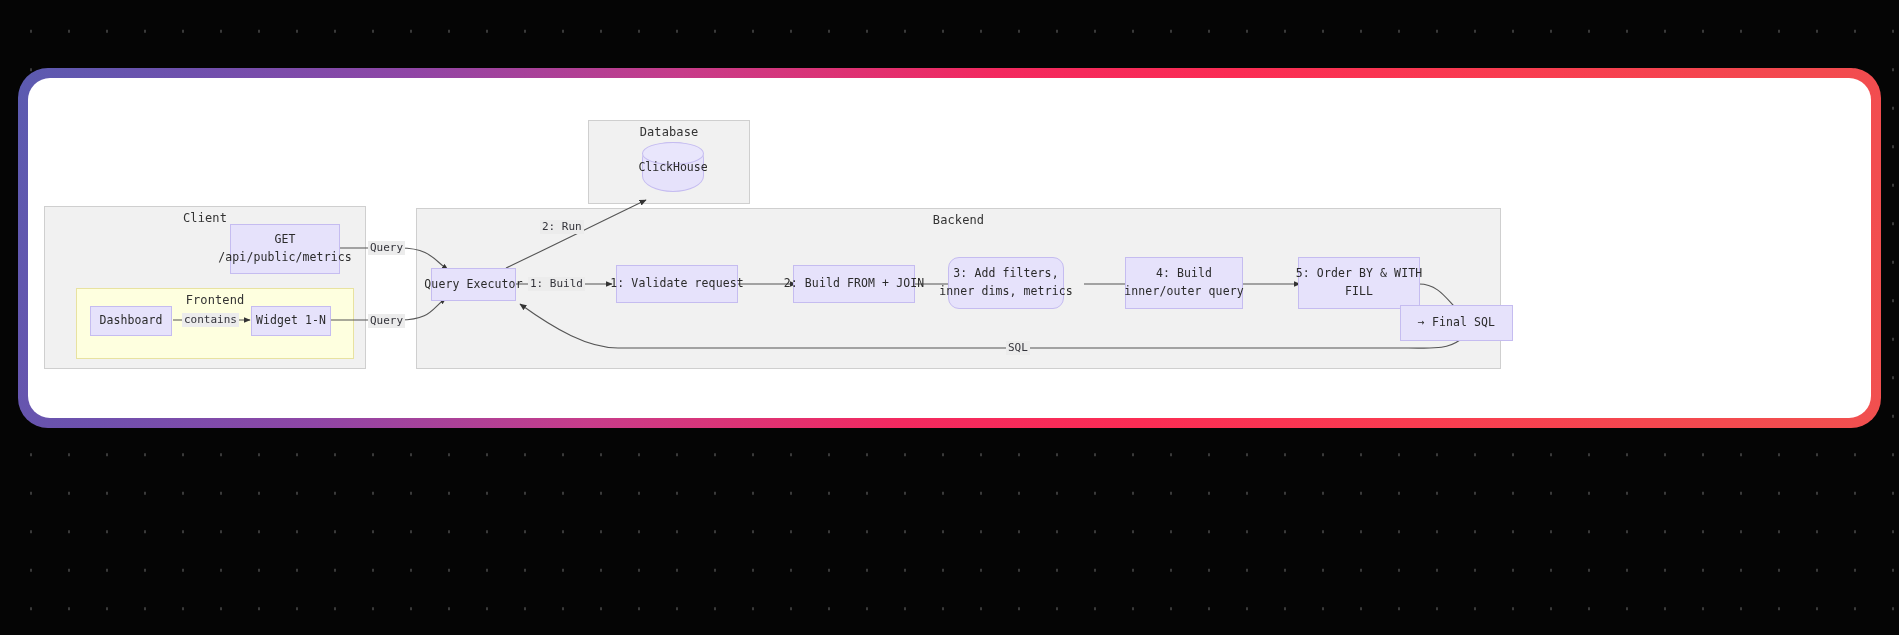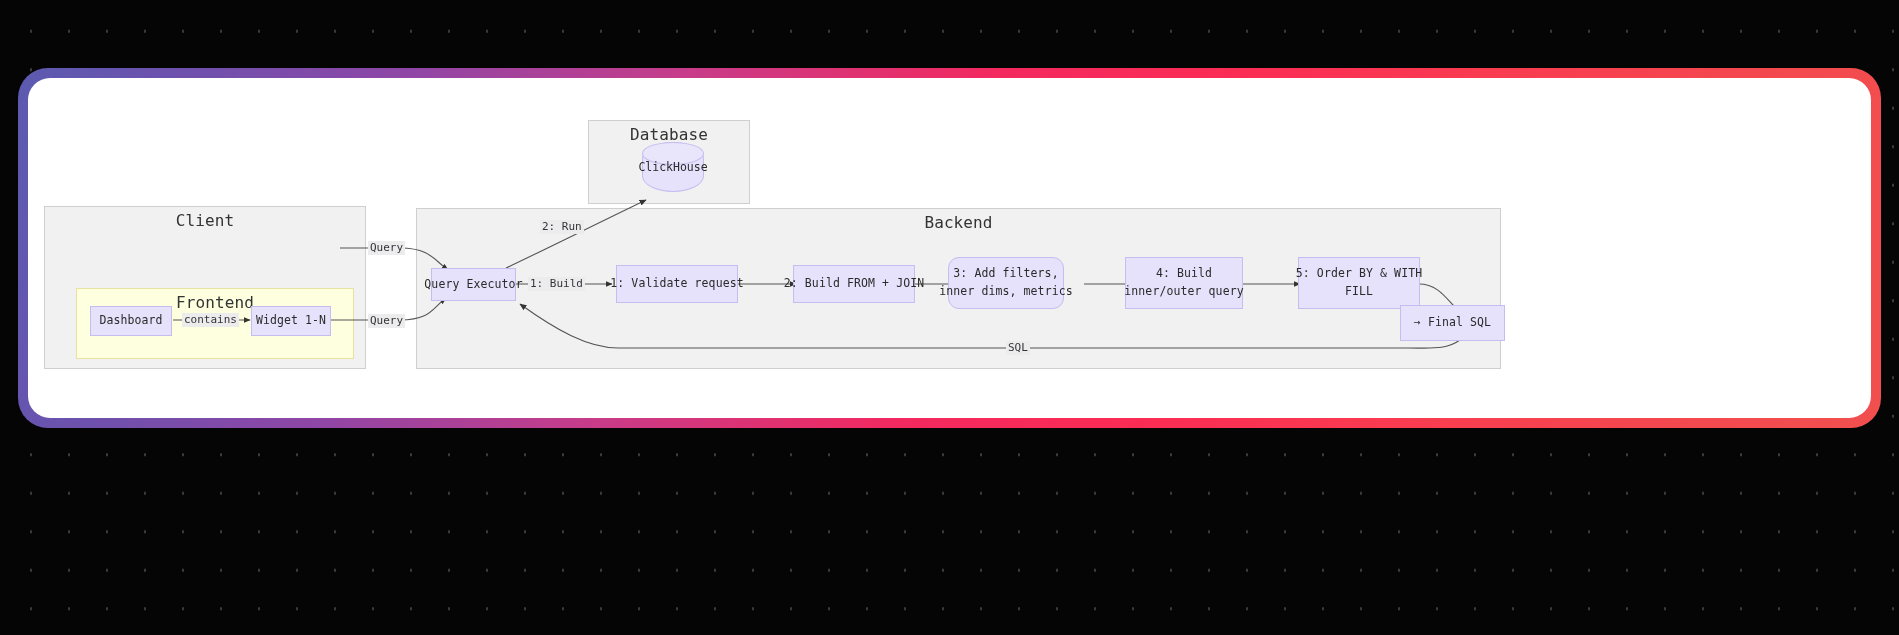--- a/index.html
+++ b/index.html
@@ -53,21 +53,21 @@
     border: 1px solid #cfcfcf;
   }
   .group.yellow {
     background: #feffdf;
     border: 1px solid #e8e2a0;
   }
   .group-title {
     position: absolute;
     top: 4px; left: 0; right: 0;
     text-align: center;
-    font-size: 16px;
+    font-size: 12px;
     color: #333;
     letter-spacing: 0.1px;
     white-space: nowrap;
   }
   .node {
     position: absolute;
     background: #e6e2fb;
     border: 1px solid #c5bcf0;
     color: #2b2b2b;
     font-size: 11.5px;
@@ -169,20 +169,24 @@
         <path d="M1056,206 L1114,206" stroke="#555" stroke-width="1.1" fill="none" marker-end="url(#ah)"></path>
 
         <path d="M1215,206 L1272,206" stroke="#555" stroke-width="1.1" fill="none" marker-end="url(#ah)"></path>
 
         <path d="M1391,206 C1412,206 1420,224 1432,234" stroke="#555" stroke-width="1.1" fill="none" marker-end="url(#ah)"></path>
 
         <path d="M1432,262 C1418,272 1404,270 1380,270 L590,270
                  C560,270 528,252 492,226" stroke="#555" stroke-width="1.1" fill="none" marker-end="url(#ah)"></path>
       </svg>
 
+      <div class="node" style="left:202px; top:146px; width:110px; height:50px;">
+        <span class="ln">GET</span>
+        <span class="ln">/api/public/metrics</span>
+      </div>
 
       <div class="node" style="left:62px; top:228px; width:82px; height:30px;">
         <span class="ln">Dashboard</span>
       </div>
 
       <div class="node" style="left:223px; top:228px; width:80px; height:30px;">
         <span class="ln">Widget 1-N</span>
       </div>
 
       <div class="cyl" style="left:614px; top:64px; width:62px; height:50px;">
@@ -209,21 +213,21 @@
       <div class="node" style="left:1097px; top:179px; width:118px; height:52px;">
         <span class="ln">4: Build</span>
         <span class="ln">inner/outer query</span>
       </div>
 
       <div class="node" style="left:1270px; top:179px; width:122px; height:52px;">
         <span class="ln">5: Order BY &amp; WITH</span>
         <span class="ln">FILL</span>
       </div>
 
-      <div class="node" style="left:1372px; top:227px; width:105px; height:36px;text-align:center;">
+      <div class="node" style="left:1372px; top:227px; width:113px; height:36px;text-align:center;">
         <span class="ln">→ Final SQL</span>
       </div>
 
       <div class="elabel" style="left:154px; top:235px;">contains</div>
 
       <div class="elabel" style="left:340px; top:163px;">Query</div>
 
       <div class="elabel" style="left:340px; top:236px;">Query</div>
 
       <div class="elabel" style="left:500px; top:199px;">1: Build</div>

